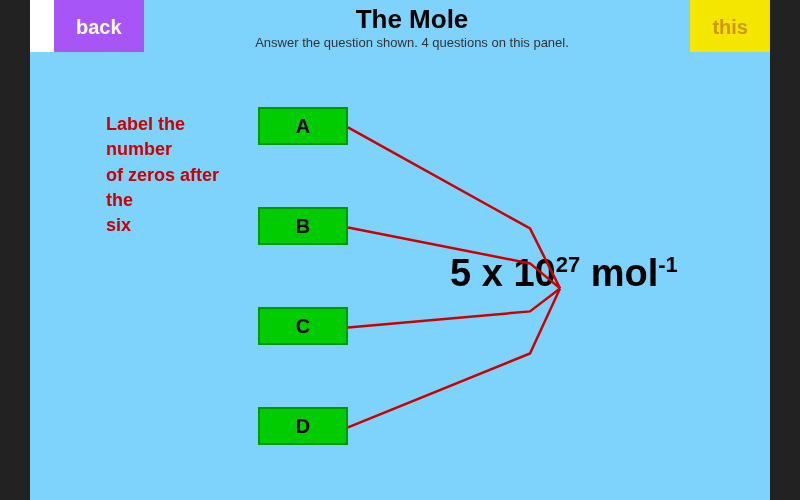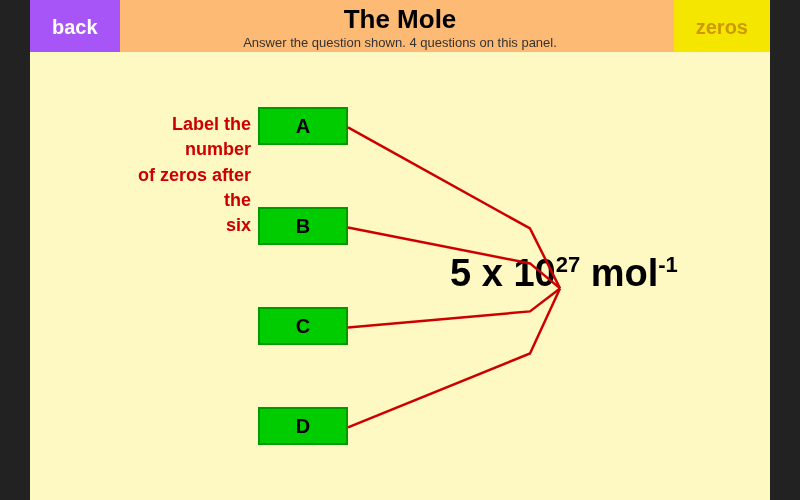--- a/index.html
+++ b/index.html
@@ -13,27 +13,28 @@
     #app {
       width: 740px;
       height: 500px;
       margin: 0 auto;
       background: #fff;
       position: relative;
       display: flex;
       flex-direction: column;
     }
     #header {
-      background: #fdba74;
+      background: #7dd3fc;
       display: flex;
       align-items: center;
       justify-content: center;
       position: relative;
       padding: 0;
       flex-shrink: 0;
+      margin-left: 24px;
     }
     #back-button {
       position: absolute;
       left: 0;
       top: 0;
       background: #a855f7;
       color: white;
       font-size: 20px;
       font-weight: bold;
       padding: 8px 22px;
@@ -73,22 +74,21 @@
       cursor: pointer;
       height: 55px;
       display: flex;
       align-items: center;
       border: none;
       outline: none;
     }
     #main {
       flex: 1;
       position: relative;
-      background: #fef9c3;
-      text-align: right;
+      background: #7dd3fc;
     }
     .question-label {
       position: absolute;
       left: 76px;
       top: 60px;
       color: #cc0000;
       font-size: 18px;
       font-weight: bold;
       line-height: 1.4;
       width: 145px;
@@ -135,21 +135,21 @@
 </head>
 <body>
 
 <div id="app">
   <div id="header">
     <button id="back-button" style="background: rgb(168, 85, 247);">back</button>
     <div id="title-area">
       <span id="page-title">The Mole</span>
       <span id="subtitle">Answer the question shown. 4 questions on this panel.</span>
     </div>
-    <button id="help-button" style="color: rgb(204, 153, 0);">zeros</button>
+    <button id="help-button" style="color: rgb(204, 153, 0);">this</button>
   </div>
 
   <div id="main">
     <div class="question-label" style="color: rgb(204, 0, 0);">
       <span>Label the number</span><br>
       <span>of zeros after the</span><br>
       <span>six</span>
     </div>
 
     <div id="box-a" class="answer-box">A</div>

